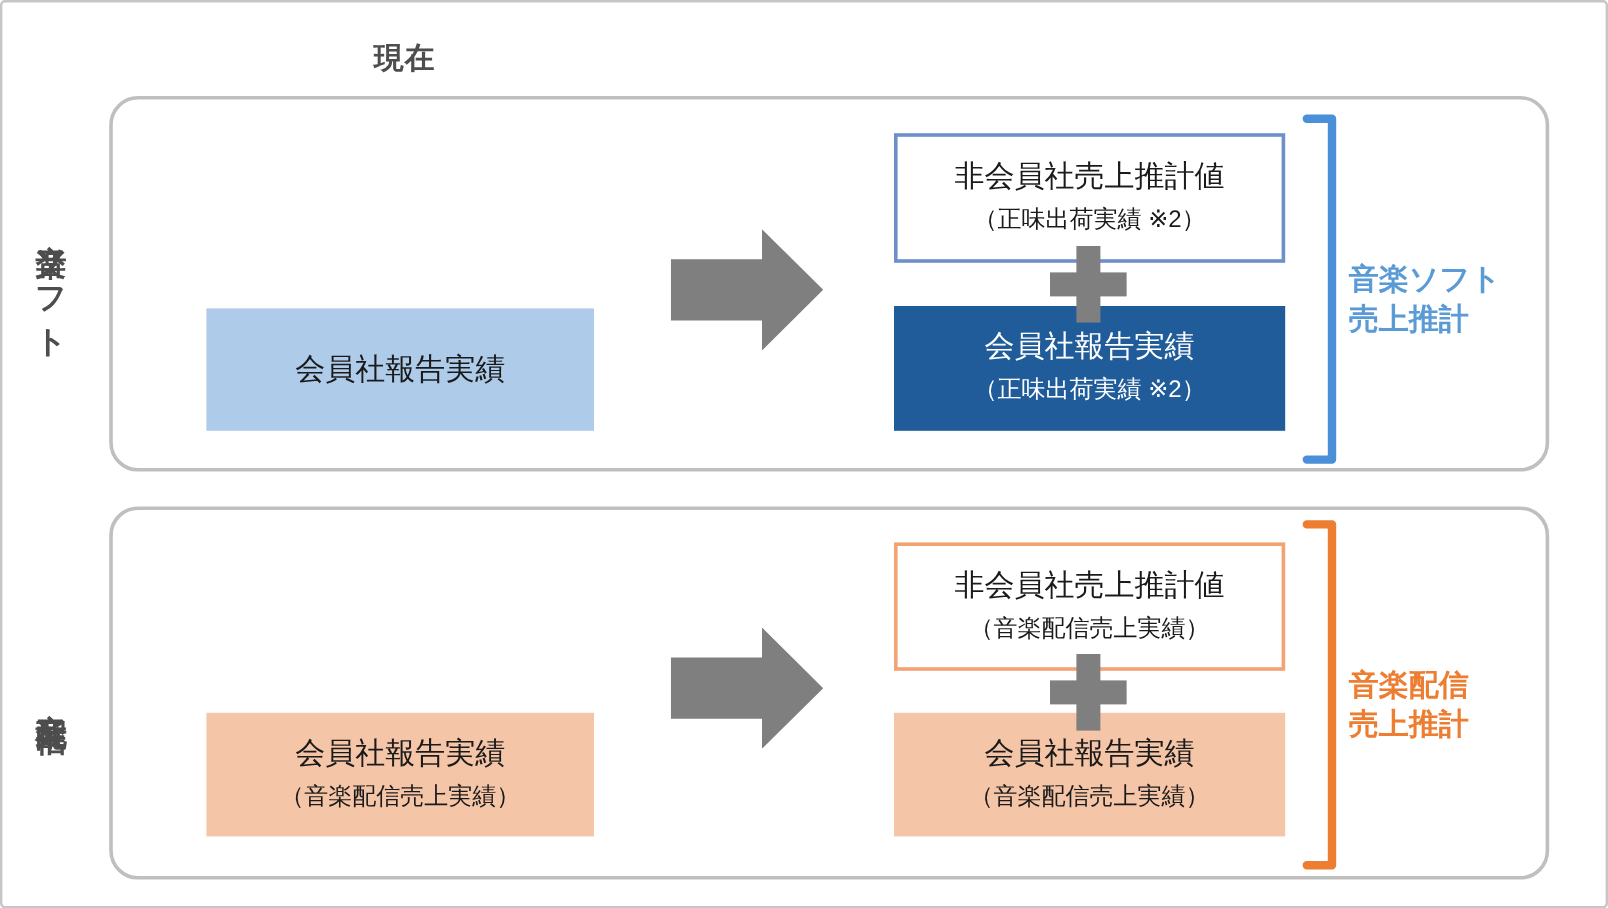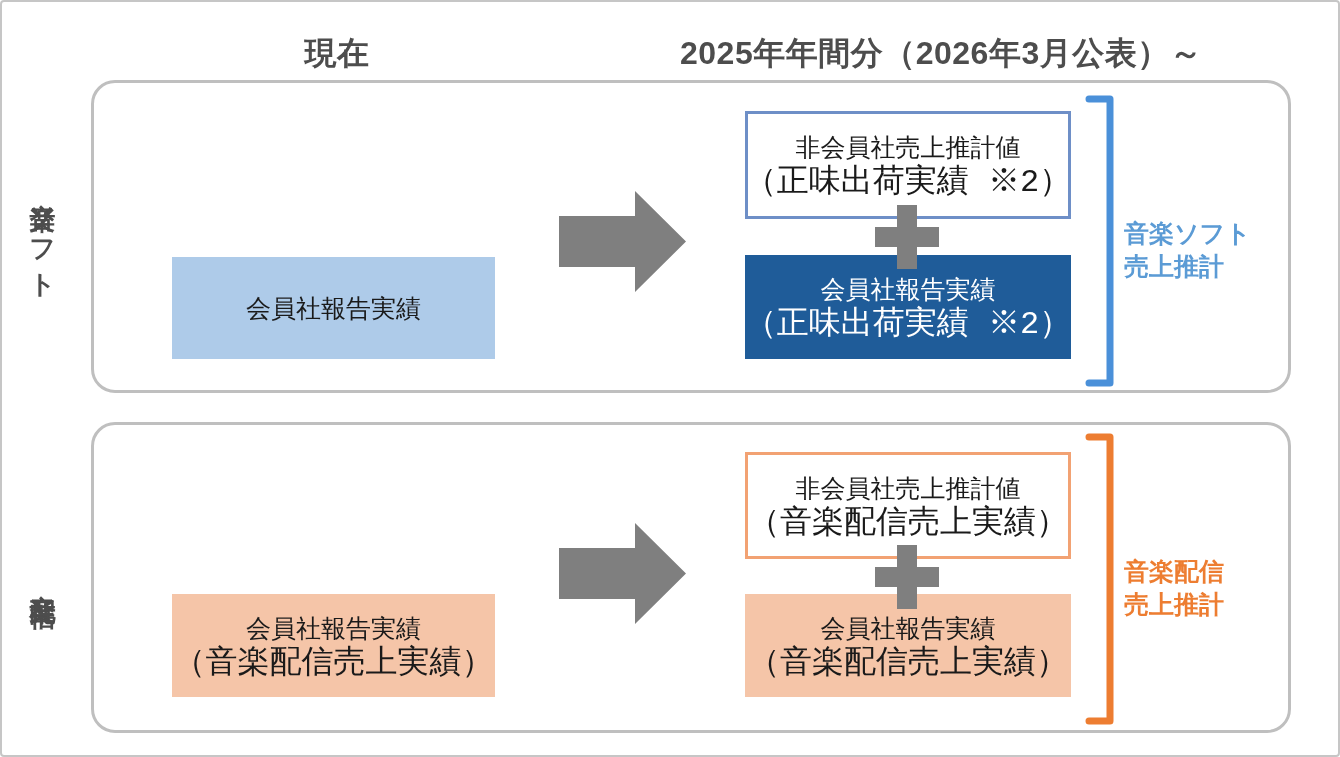--- a/index.html
+++ b/index.html
@@ -9,21 +9,21 @@
     -webkit-font-smoothing:antialiased;
   }
   .canvas{
     position:relative;width:1336px;height:753px;
     border:2px solid #c6c6c6;border-radius:4px;
     background:#ffffff;overflow:hidden;
   }
   
   .col-header{
     position:absolute;top:30px;
-    font-size:32px;font-weight:bold;color:#4d4d4d;
+    font-size:25px;font-weight:bold;color:#4d4d4d;
     text-align:center;letter-spacing:.5px;white-space:nowrap;
   }
   .col-header.current{left:235px;width:200px;}
   .col-header.future{left:678px;width:500px;}
   
   .panel{
     position:absolute;left:89px;width:1200px;
     border:3px solid #bfbfbf;border-radius:24px;background:#fff;
     box-sizing:border-box;
   }
@@ -38,21 +38,21 @@
   }
   .row-label.top{top:163px;height:140px;}
   .row-label.bottom{top:518px;height:120px;}
   
   .box{
     position:absolute;box-sizing:border-box;
     display:flex;flex-direction:column;justify-content:center;align-items:center;
     text-align:right;font-size:25px;line-height:36px;color:#1a1a1a;
     white-space:nowrap;
   }
-  .box .l2{font-size:32px;font-family:Liberation Mono, monospace;}
+  .box .l2{font-size:20px;}
   .current-box-soft{left:170px;top:255px;width:323px;height:102px;background:#aecbe9;}
   .current-box-dist{left:170px;top:592px;width:323px;height:103px;background:#f5c5a8;}
   .nonmember-box{background:#ffffff;}
   .nonmember-box.soft{left:743px;top:109px;width:326px;height:108px;border:3px solid #6e8fc7;}
   .nonmember-box.dist{left:743px;top:450px;width:326px;height:107px;border:3px solid #f2a273;}
   .member-box.soft{left:743px;top:253px;width:326px;height:104px;background:#1f5c99;color:#ffffff;}
   .member-box.dist{left:743px;top:592px;width:326px;height:103px;background:#f5c5a8;}
   
   .shape{position:absolute;}
   .arrow.top{left:557px;top:189px;}
@@ -69,21 +69,20 @@
   }
   .bracket-label.top{top:215px;color:#5b9bd5;}
   .bracket-label.bottom{top:553px;color:#ed7d31;}
 </style>
 </head>
 <body>
 
 <div class="canvas">
 
   <div class="col-header current">現在</div>
-  <div class="col-header future">2025年年間分（2026年3月公表）～</div>
 
   <div class="panel top"></div>
   <div class="row-label top">音楽ソフト</div>
 
   <div class="box current-box-soft">
     <span class="l1">会員社報告実績</span>
   </div>
 
   <svg class="shape arrow top" width="127" height="101" viewBox="0 0 127 101">
     <polygon points="0,25 76,25 76,0 127,50.5 76,101 76,76 0,76" fill="#7f7f7f"></polygon>

